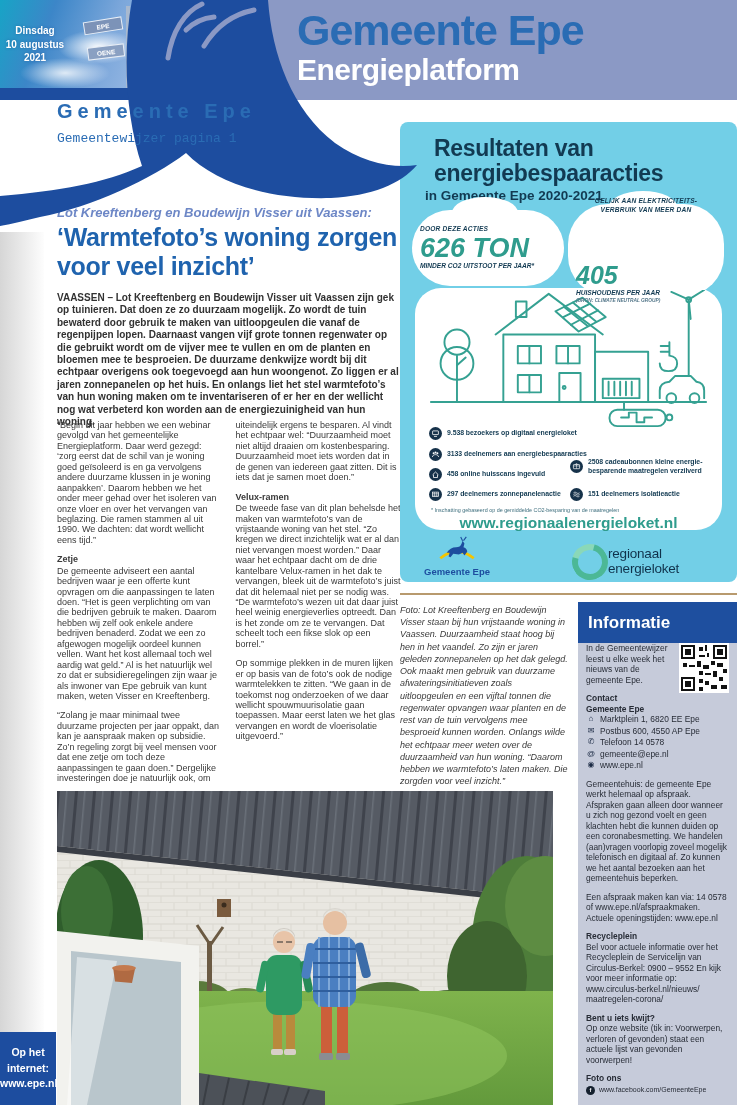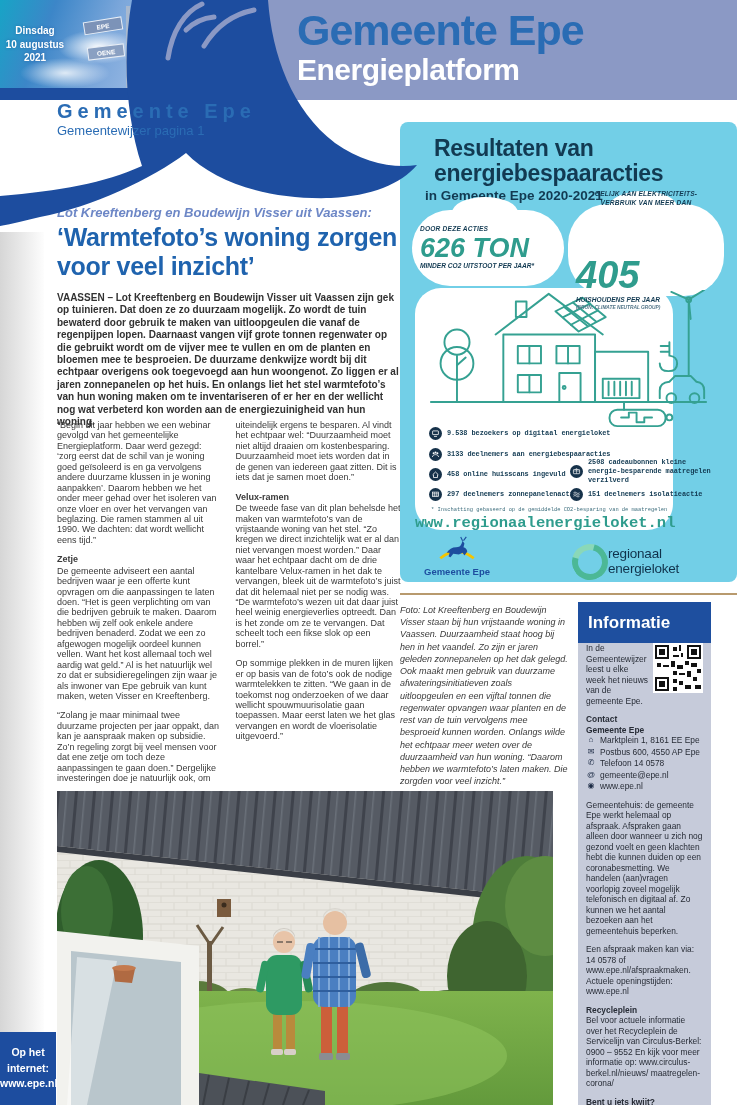--- a/index.html
+++ b/index.html
@@ -17,21 +17,21 @@
     background:radial-gradient(closest-side,rgba(255,255,255,.8),rgba(255,255,255,0));}
   .date{left:4px;top:24px;width:62px;color:#fff;font-size:10px;line-height:1.35;text-align:center;
         white-space:pre-line;z-index:3;font-weight:bold;text-shadow:0 0 3px rgba(0,60,120,.4);}
   .signpost{left:66px;top:2px;z-index:2;}
   .deer{left:0;top:0;width:560px;height:240px;z-index:3;pointer-events:none;}
   .masthead{left:297px;top:8px;z-index:4;}
   .masthead .t1{font-size:43px;font-weight:bold;color:#2a6cb4;letter-spacing:-1px;line-height:1.05;}
   .masthead .t2{font-size:30px;font-weight:bold;color:#ffffff;letter-spacing:-0.5px;line-height:1.05;margin-top:1px;}
   .pagelabel{left:57px;top:100px;z-index:4;color:#2a6cb4;}
   .pagelabel .pl1{font-size:20px;font-weight:bold;letter-spacing:5px;}
-  .pagelabel .pl2{font-size:13px;margin-top:0;}
+  .pagelabel .pl2{font-size:13px;margin-top:8px;font-family:Liberation Mono, monospace;}
 
   
   .leftstrip{left:0;top:232px;width:44px;height:873px;background:linear-gradient(90deg,#d6d6d6,#fdfdfd);z-index:0;}
   .netblock{left:0;top:1032px;width:56px;height:73px;background:#1d4d9f;color:#fff;z-index:2;
     display:flex;flex-direction:column;justify-content:center;text-align:center;
     font-size:10.5px;font-weight:bold;line-height:1.5;}
 
   
   .kicker{left:57px;top:205px;font-size:13px;font-style:italic;font-weight:bold;color:#6d87c6;z-index:2;}
   .headline{left:57px;top:223px;width:352px;font-size:25px;font-weight:bold;color:#1f63ae;
@@ -47,24 +47,24 @@
   .ig-title{left:34px;top:14px;font-size:23px;font-weight:800;color:#123a52;line-height:1.08;letter-spacing:-0.3px;}
   .ig-sub{left:25px;top:66px;font-size:13.5px;font-weight:bold;color:#123a52;}
   .cloud{position:absolute;background:#fff;border-radius:40px;display:flex;flex-direction:column;
          align-items:flex-start;justify-content:center;text-align:center;padding:4px 8px;box-sizing:border-box;font-style:italic;}
   .cloud:before{content:"";position:absolute;top:-13px;left:26%;width:44%;height:32px;background:#fff;border-radius:50%;}
   .cloud>*{position:relative;z-index:1;}
   .cloud1{left:12px;top:88px;width:152px;height:76px;}
   .cloud2{left:168px;top:82px;width:156px;height:92px;}
   .c-label{font-size:6.6px;font-weight:bold;color:#123a52;line-height:1.35;letter-spacing:.2px;}
   .c-value{font-size:27px;font-weight:800;color:#2f9c8d;line-height:1.05;}
-  .c-value.big{font-size:38px;margin-top:48px;}
+  .c-value.big{font-size:25px;margin-top:48px;}
   .c-sub{font-size:6.6px;font-weight:bold;color:#123a52;line-height:1.3;}
   .c-src{font-size:4.8px;font-weight:bold;color:#527588;margin-top:1px;}
-  .ig-panel{left:15px;top:166px;width:258px;height:242px;background:#fff;border-radius:26px;font-family:Liberation Mono, monospace;}
+  .ig-panel{left:15px;top:166px;width:307px;height:242px;background:#fff;border-radius:26px;}
   .illu{position:absolute;left:6px;top:2px;}
   .stat{position:absolute;display:flex;align-items:center;gap:5px;}
   .stat svg{flex:0 0 13px;}
   .stat-text{font-size:6.9px;font-weight:bold;color:#123a52;line-height:1.3;letter-spacing:-.05px;}
   .s1{left:14px;top:139px;white-space:nowrap;}
   .s2{left:14px;top:160px;white-space:nowrap;}
   .s3{left:14px;top:180px;white-space:nowrap;}
   .s4{left:14px;top:200px;white-space:nowrap;}
   .s5{left:155px;top:170px;width:148px;}
   .s6{left:155px;top:200px;white-space:nowrap;}
@@ -75,21 +75,21 @@
   .logo-rel{left:172px;top:422px;display:flex;align-items:center;gap:0;}
   .ring{width:24px;height:24px;border-radius:50%;border:6px solid #4cb896;border-top-color:#8ad8b8;
         transform:rotate(-30deg);box-sizing:content-box;}
   .rel-text{font-size:13.5px;color:#10324b;line-height:1.08;font-weight:500;letter-spacing:-.2px;}
 
   
   .rule{left:400px;top:593px;width:337px;height:2px;background:#b89a6e;z-index:2;}
   .caption{left:400px;top:604px;width:168px;font-size:9px;font-style:italic;color:#3a3a3a;line-height:1.36;z-index:3;}
 
   
-  .sidebar{left:578px;top:602px;width:133px;height:503px;z-index:2;}
+  .sidebar{left:578px;top:602px;width:159px;height:503px;z-index:2;}
   .sb-head{height:41px;background:#1e4f9f;color:#fff;font-size:17px;font-weight:bold;
            display:flex;align-items:center;padding-left:10px;}
   .sb-body{position:absolute;top:41px;left:0;right:0;bottom:0;background:#c6cbda;
            padding:0 8px;font-size:8.4px;line-height:1.25;color:#272c36;box-sizing:border-box;}
   .qr{float:right;width:50px;height:50px;margin:0 0 4px 5px;background:#fff;}
   .sb-p{margin:0 0 8px 0;}
   .sb-b{font-weight:bold;}
   .contact-row{display:flex;gap:4px;align-items:flex-start;margin-bottom:1px;}
   .cic{flex:0 0 10px;text-align:center;font-size:8px;line-height:1.25;color:#1b2a44;}
   .soc-row{display:flex;gap:4px;align-items:center;margin-bottom:3px;font-size:7px;white-space:nowrap;}
@@ -358,21 +358,21 @@
             <rect x="3" y="3" width="3" height="3"></rect>
             <rect x="19" y="3" width="3" height="3"></rect>
             <rect x="3" y="19" width="3" height="3"></rect>
           </g>
       </svg>
       <p class="sb-p">In de Gemeentewijzer leest u elke week het nieuws van de gemeente Epe.</p>
       <div class="sb-b">Contact</div>
       <div class="sb-b">Gemeente Epe</div>
       <div class="contact-row">
         <span class="cic">⌂</span>
-        <span>Marktplein 1, 8161 EE  Epe</span>
+        <span>Marktplein 1, 6820 EE  Epe</span>
       </div>
       <div class="contact-row">
         <span class="cic">✉</span>
         <span>Postbus 600, 4550 AP  Epe</span>
       </div>
       <div class="contact-row">
         <span class="cic">✆</span>
         <span>Telefoon 14 0578</span>
       </div>
       <div class="contact-row">

